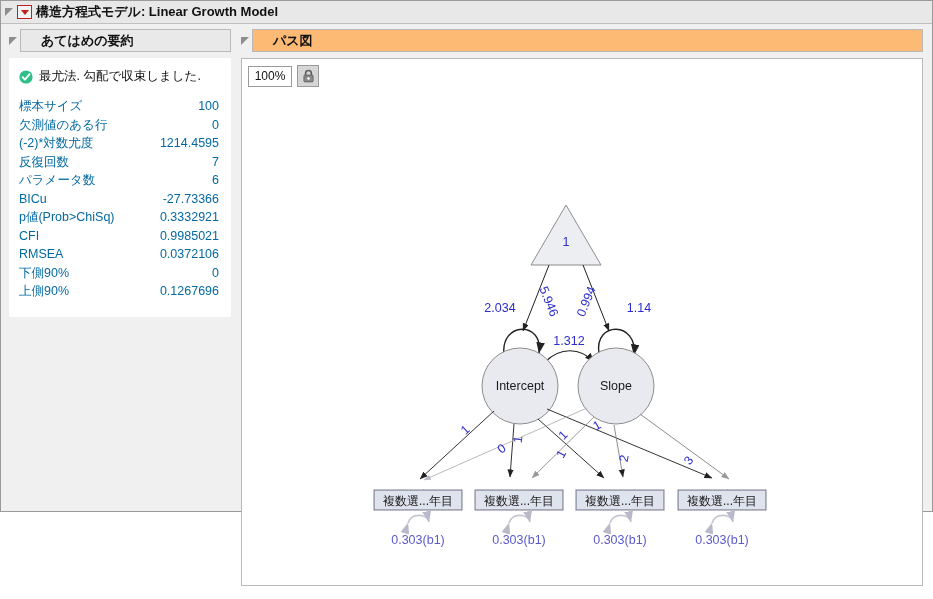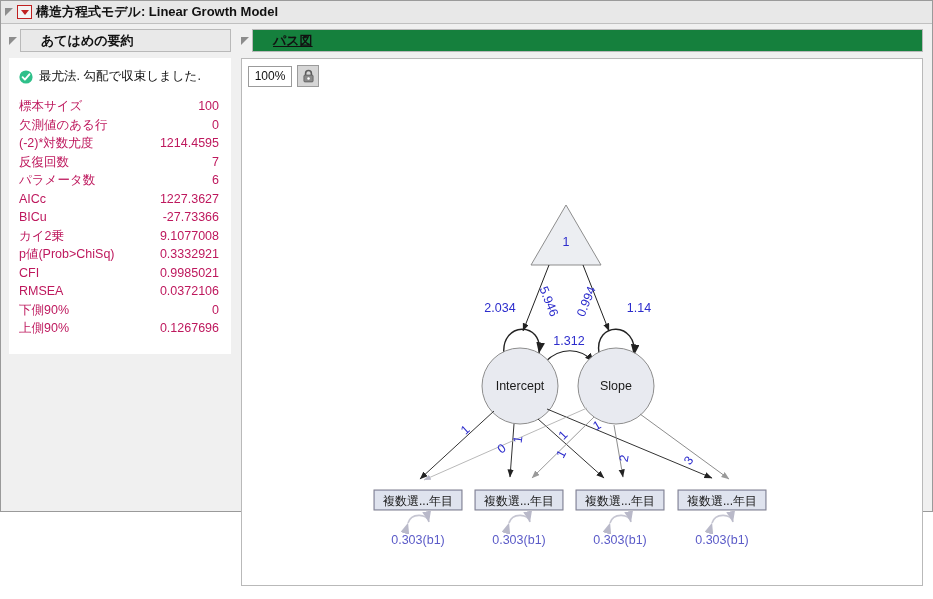--- a/index.html
+++ b/index.html
@@ -34,32 +34,32 @@
   
   .left-panel{position:absolute;left:8px;top:28px;width:222px;height:560px;}
   .right-panel{position:absolute;left:240px;top:28px;width:682px;height:560px;}
 
   .panel-head{display:flex;align-items:center;gap:3px;height:23px;}
   .panel-head .hdr-box{
     flex:1 1 auto;height:23px;background:#e9e9e9;border:1px solid #b9b9b9;
     display:flex;align-items:center;padding-left:20px;box-sizing:border-box;
     font-size:13px;font-weight:bold;color:#111;
   }
-  .right-panel .hdr-box{background:#15803d;text-decoration:underline;}
+  .right-panel .hdr-box{background:#fdba74;}
 
   
   .summary-body{
     margin-top:6px;padding:6px 4px 16px 4px;background:#ffffff;height:auto;
   }
   .status-row{display:flex;align-items:center;gap:6px;margin:4px 0 12px 6px;}
   .check-ic{width:14px;height:14px;flex:0 0 auto;}
   .status-txt{font-size:12.5px;color:#111;}
 
   table.stats{border-collapse:collapse;width:206px;margin-left:6px;}
-  table.stats td{padding:1px 0;font-size:12.5px;color:#be185d;line-height:16.5px;}
+  table.stats td{padding:1px 0;font-size:12.5px;color:#0369a1;line-height:16.5px;}
   table.stats td.lbl{text-align:left;white-space:nowrap;}
   table.stats td.val{text-align:right;white-space:nowrap;padding-right:6px;}
 
   
   .diagram-wrap{
     margin-top:6px;width:682px;height:528px;background:#ffffff;border:1px solid #b9b9b9;
     box-sizing:border-box;position:relative;overflow:hidden;padding-left:47px;
   }
   .dg-toolbar{position:absolute;left:6px;top:6px;display:flex;align-items:center;gap:5px;}
   .zoom-box{
@@ -123,30 +123,22 @@
             </tr>
             <tr>
               <td class="lbl">反復回数</td>
               <td class="val">7</td>
             </tr>
             <tr>
               <td class="lbl">パラメータ数</td>
               <td class="val">6</td>
             </tr>
             <tr>
-              <td class="lbl">AICc</td>
-              <td class="val">1227.3627</td>
-            </tr>
-            <tr>
               <td class="lbl">BICu</td>
               <td class="val">-27.73366</td>
-            </tr>
-            <tr>
-              <td class="lbl">カイ2乗</td>
-              <td class="val">9.1077008</td>
             </tr>
             <tr>
               <td class="lbl">p値(Prob&gt;ChiSq)</td>
               <td class="val">0.3332921</td>
             </tr>
             <tr>
               <td class="lbl">CFI</td>
               <td class="val">0.9985021</td>
             </tr>
             <tr>

